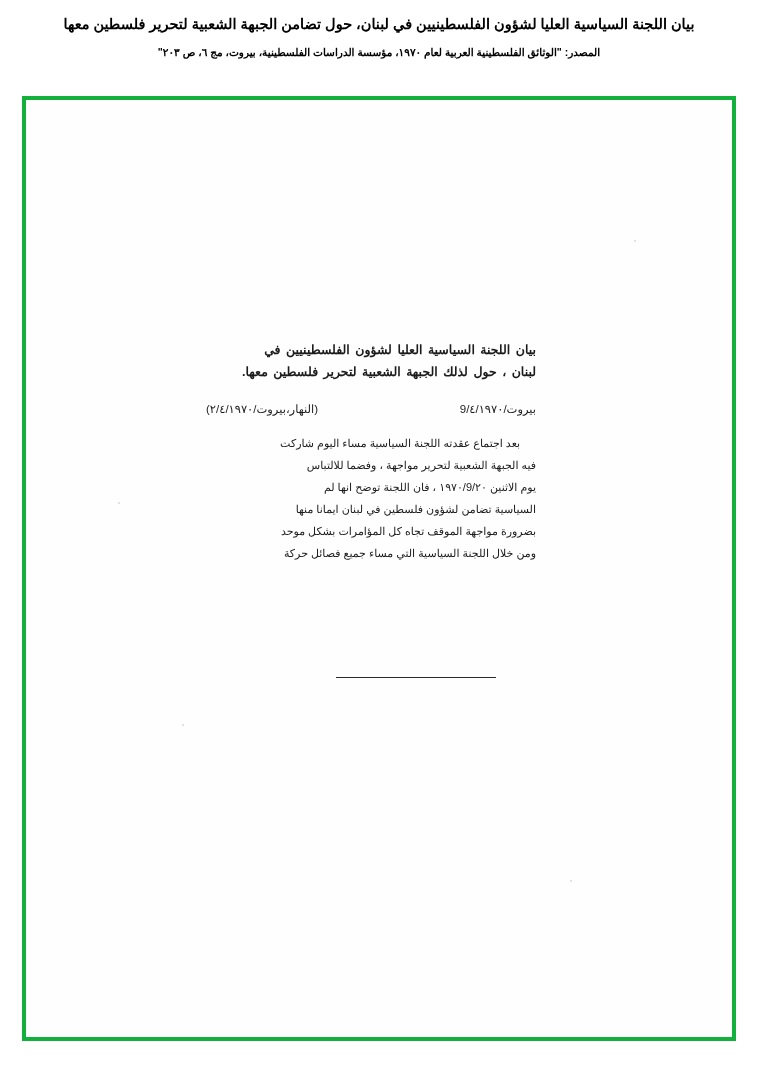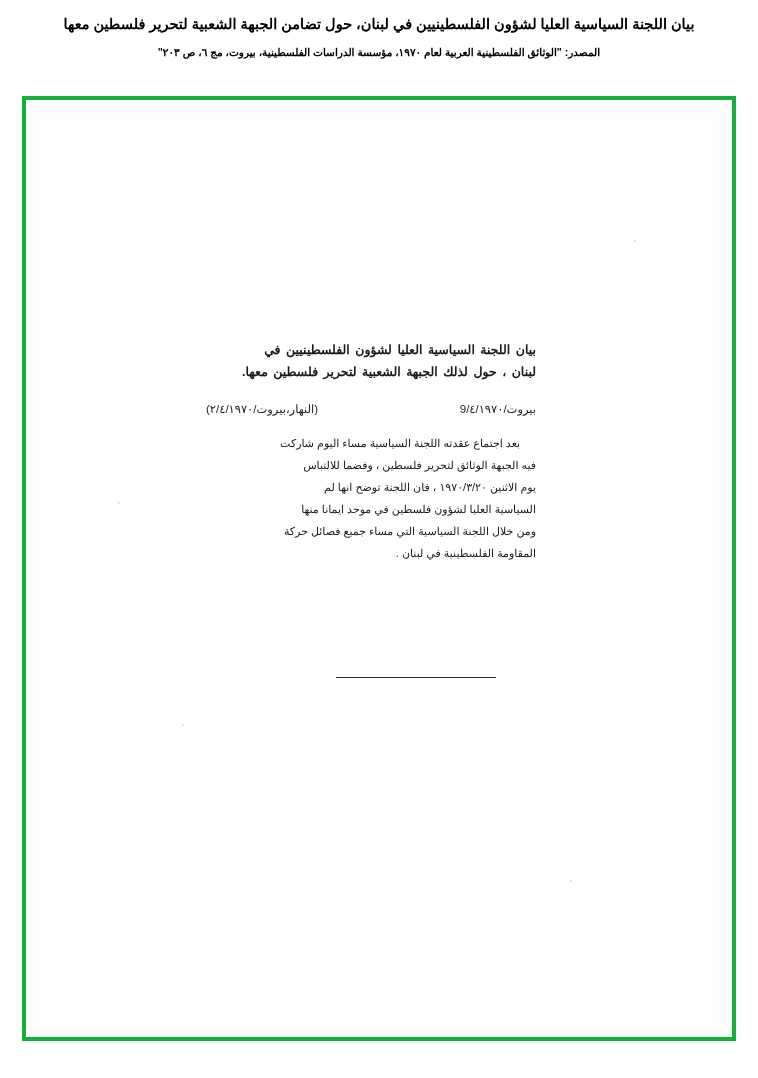--- a/index.html
+++ b/index.html
@@ -142,25 +142,25 @@
           <span class="line">لبنان ، حول لذلك الجبهة الشعبية لتحرير فلسطين معها.</span>
         </div>
 
         <div class="dateline">
           <span class="right-part">بيروت/9/٤/١٩٧٠</span>
           <span class="left-part">(النهار،بيروت/٢/٤/١٩٧٠)</span>
         </div>
 
         <div class="scan-para">
           <span class="line first">بعد اجتماع عقدته اللجنة السياسية مساء اليوم شاركت</span>
-          <span class="line">فيه الجبهة الوثائق لتحرير فلسطين ، وفضما للالتباس</span>
-          <span class="line">يوم الاثنين ١٩٧٠/٣/٢٠ ، فان اللجنة توضح انها لم</span>
-          <span class="line">السياسية العليا لشؤون فلسطين في موحد ايمانا منها</span>
+          <span class="line">فيه الجبهة الشعبية لتحرير مواجهة ، وفضما للالتباس</span>
+          <span class="line">يوم الاثنين ١٩٧٠/9/٢٠ ، فان اللجنة توضح انها لم</span>
+          <span class="line">السياسية تضامن لشؤون فلسطين في لبنان ايمانا منها</span>
+          <span class="line">بضرورة مواجهة الموقف تجاه كل المؤامرات بشكل موحد</span>
           <span class="line">ومن خلال اللجنة السياسية التي مساء جميع فصائل حركة</span>
-          <span class="line">المقاومة الفلسطينية في لبنان .</span>
         </div>
       </div>
 
       <div class="rule"></div>
 
     </div>
   </div>
 
 </div>
 

